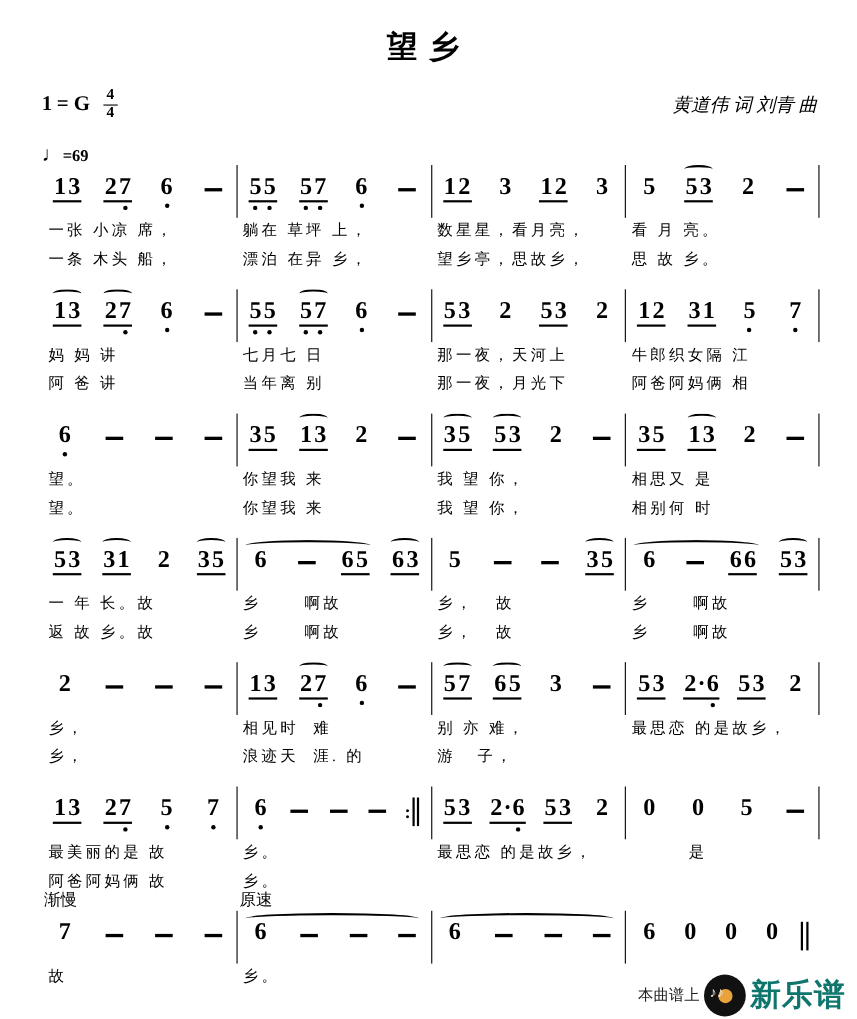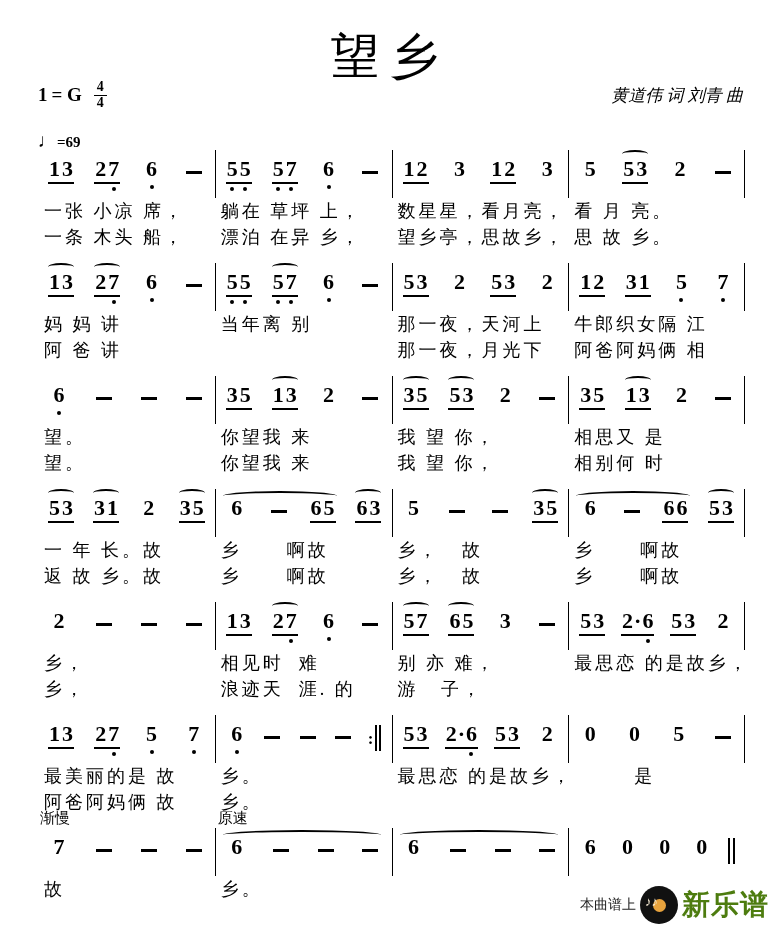--- a/index.html
+++ b/index.html
@@ -5,21 +5,21 @@
   * { margin:0; padding:0; box-sizing:border-box; }
   html,body { width:779px; height:926px; }
   body {
     background:#ffffff; color:#000;
     font-family:"Liberation Serif", serif;
     position:relative; overflow:hidden;
   }
   .page { position:relative; width:779px; height:926px; padding-top:24px; }
 
   
-  .title { text-align:center; font-size:49px; font-weight:normal; letter-spacing:10px; height:52px; }
+  .title { text-align:center; font-size:28px; font-weight:bold; letter-spacing:10px; height:52px; }
   .head-row { position:relative; height:64px; margin:4px 36px 0 38px; }
   .keysig { position:absolute; left:0; top:0; font-weight:bold; }
   .keysig .line1 { display:flex; align-items:center; gap:4px; font-size:19px; }
   .frac { display:inline-flex; flex-direction:column; align-items:center; font-size:14px; line-height:1.05; margin-left:8px; font-weight:bold; }
   .frac .num { border-bottom:1px solid #000; padding:0 3px; }
   .tempo { font-size:15px; font-weight:bold; margin-top:20px; }
   .tempo .noteglyph { font-size:19px; }
   .credits { position:absolute; right:0; top:2px; text-align:left; font-size:17px; line-height:1.7; font-style:italic; }
 
   
@@ -41,29 +41,29 @@
   .dotsrow { display:flex; height:9px; align-items:center; }
   .dotsrow .ch { display:flex; justify-content:center; }
   .ldot { width:4px; height:4px; border-radius:50%; background:#000; }
   .dashbar { width:16px; height:3px; background:#000; margin-top:13px; }
   .arc { position:absolute; top:2px; height:10px; border-top:2px solid #000; border-radius:100% 100% 0 0; }
   .tempo-label { position:absolute; top:-19px; left:2px; font-size:15px; font-family:"Liberation Sans", sans-serif; }
   .rpt { display:flex; align-items:center; margin-top:10px; }
   .rpt .colon { font-size:17px; font-weight:bold; line-height:1; margin-right:2px; }
   .rpt .bars { width:6px; height:26px; border-left:2px solid #000; border-right:2px solid #000; }
   .finalbar { width:7px; height:26px; border-left:2px solid #000; border-right:2px solid #000; margin-top:10px; }
-  .lyric { font-size:18px; line-height:26px; height:26px; white-space:pre; letter-spacing:3px; padding-left:6px; overflow:hidden; }
+  .lyric { font-size:14px; line-height:26px; height:26px; white-space:pre; letter-spacing:3px; padding-left:6px; overflow:hidden; }
 
   
   .watermark { position:absolute; right:10px; bottom:2px; display:flex; align-items:center; gap:4px; }
   .wm-text { font-size:14px; color:#222; }
   .wm-logo { position:relative; width:38px; height:38px; border-radius:50%; background:#111; display:flex; align-items:center; justify-content:center; }
   .wm-center { width:13px; height:13px; border-radius:50%; background:#E8A33D; }
   .wm-notes { position:absolute; left:5px; top:9px; color:#f5e9d2; font-size:13px; line-height:1; }
-  .wm-brand { font-size:28px; font-weight:900; font-family:"Liberation Sans", sans-serif; color:#4d7c0f; letter-spacing:1px; }
+  .wm-brand { font-size:28px; font-weight:900; font-family:"Liberation Sans", sans-serif; color:#0f766e; letter-spacing:1px; }
 </style>
 </head>
 <body>
 
 <div class="page">
 
   <div class="title">望乡</div>
 
   <div class="head-row">
     <div class="keysig">
@@ -356,20 +356,21 @@
                   <span class="ch">
                     <div class="ldot"></div>
                   </span>
                 </div>
               </div>
               <div class="grp">
                 <div class="slur hid"></div>
                 <div class="dashbar"></div>
               </div>
             </div>
+            <div class="lyric l1">七月七 日</div>
             <div class="lyric l2">当年离 别</div>
           </div>
           <div class="col">
             <div class="notes bl">
               <div class="grp">
                 <div class="slur hid"></div>
                 <div class="digits u">
                   <span class="ch">5</span>
                   <span class="ch">3</span>
                 </div>

